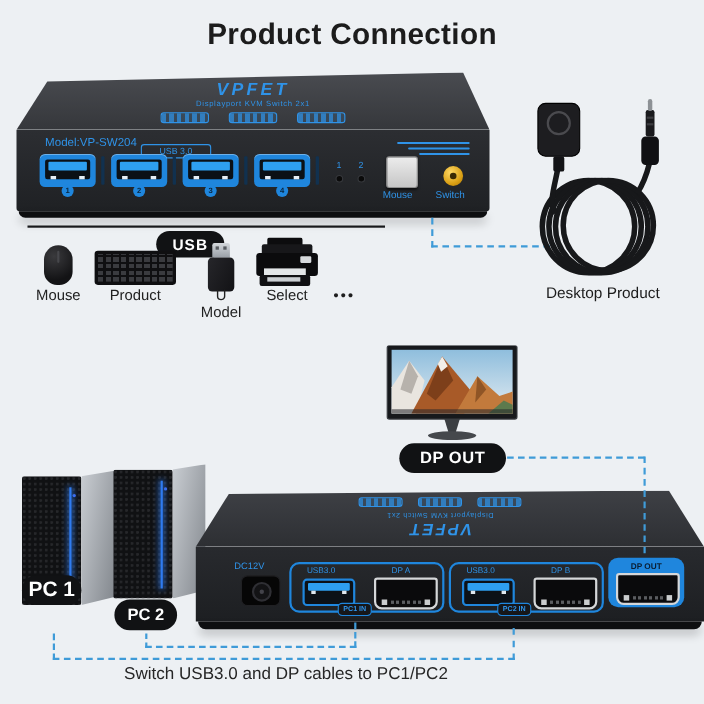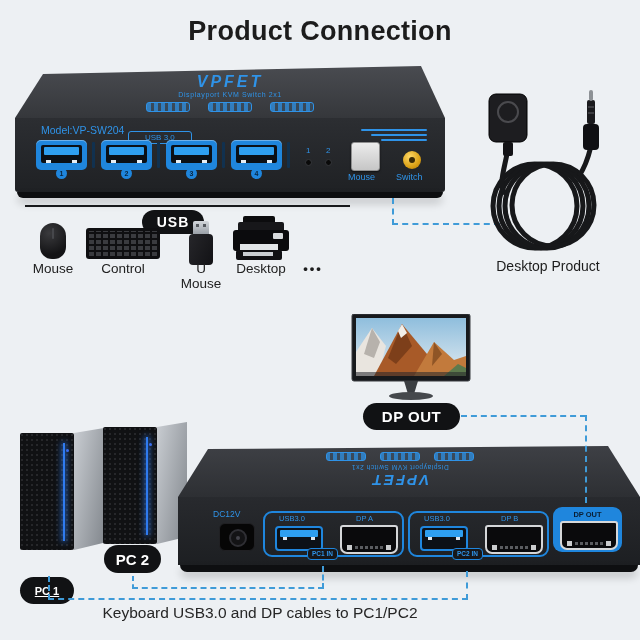--- a/index.html
+++ b/index.html
@@ -65,21 +65,21 @@
   
   #monitor-svg{left:348px;top:314px;}
   #dpout-pill{left:363px;top:403px;width:97px;height:27px;font-size:15px;letter-spacing:.5px;}
 
   
   .tower{position:absolute;width:85px;height:124px;}
   .tw-front{position:absolute;left:0;top:5px;width:54px;height:117px;background-color:#101113;background-image:radial-gradient(circle at 2px 2px,#26272a 1.1px,transparent 1.5px);background-size:5px 5px;border-radius:2px;}
   .tw-strip{position:absolute;left:43px;top:10px;width:2px;height:98px;background:#2f7bf0;box-shadow:0 0 6px 1px rgba(47,123,240,.85);}
   .tw-dot{position:absolute;left:46px;width:3px;height:3px;border-radius:50%;background:#3a6df0;}
   .tw-side{position:absolute;left:54px;top:0;width:30px;height:122px;clip-path:polygon(0 4%,100% 0%,100% 94%,0 100%);background:linear-gradient(100deg,#c9cdd2,#82878d);}
-  #pc1-pill{left:20px;top:577px;width:54px;height:27px;font-size:11px;text-decoration:underline;}
+  #pc1-pill{left:20px;top:523px;width:54px;height:27px;font-size:19px;}
   #pc2-pill{left:104px;top:545px;width:57px;height:28px;font-size:15px;text-align:center;}
 
   
   #dev2{left:178px;top:446px;width:462px;height:130px;}
   .d2-top{left:0;top:0;width:462px;height:51px;clip-path:polygon(30px 3px,430px 0,462px 51px,0 51px);background:linear-gradient(180deg,#3e4045,#2d2f33);}
   .d2-rot{left:122px;top:6px;width:200px;transform:rotate(180deg);}
   .d2-rot .brand{position:static;font-size:15px;letter-spacing:2px;}
   .d2-rot .subtitle{position:static;font-size:6.5px;margin-top:1px;}
   .d2-rot .badges{position:static;margin-top:3px;gap:14px;}
   .d2-rot .badge{width:38px;height:7px;}
@@ -206,23 +206,23 @@
   <rect x="7" y="6" width="46" height="10" rx="2" fill="#17171a"></rect>
   <rect x="2" y="14" width="56" height="21" rx="3" fill="#0b0b0d"></rect>
   <rect x="42" y="17" width="10" height="6" rx="1" fill="#d7dadd"></rect>
   <rect x="9" y="28" width="38" height="8" fill="#e3e6e8"></rect>
   <rect x="5" y="34" width="46" height="10" rx="2" fill="#101013"></rect>
   <rect x="12" y="36" width="30" height="4" fill="#caced2"></rect>
 </svg>
 <div class="abs" id="dots">•••</div>
 
 <div class="devlabel" style="left:28px;width:50px;">Mouse</div>
-<div class="devlabel" style="left:84px;width:78px;">Control</div>
-<div class="devlabel" style="left:176px;width:50px;">U Mouse</div>
-<div class="devlabel" style="left:234px;width:54px;">Desktop</div>
+<div class="devlabel" style="left:84px;width:78px;">Product</div>
+<div class="devlabel" style="left:176px;width:50px;">U Model</div>
+<div class="devlabel" style="left:234px;width:54px;">Select</div>
 
 <svg class="abs" id="dc-svg" width="130" height="172" viewBox="0 0 130 172">
   <g fill="none" stroke="#17181a">
     <circle cx="60" cy="118" r="42" stroke-width="5"></circle>
     <circle cx="66" cy="118" r="42" stroke-width="5"></circle>
     <circle cx="72" cy="118" r="42" stroke-width="5"></circle>
     <circle cx="78" cy="117" r="41" stroke-width="5"></circle>
     <path d="M32,66 C28,86 24,96 30,106" stroke-width="5"></path>
     <path d="M104,88 C112,76 114,66 116,58" stroke-width="5"></path>
   </g>
@@ -344,13 +344,13 @@
   <div class="abs d2-base"></div>
 </div>
 
 <div class="dv" style="left:48px;top:576px;height:24px;"></div>
 <div class="dh" style="left:48px;top:598px;width:420px;"></div>
 <div class="dv" style="left:466px;top:571px;height:29px;"></div>
 <div class="dv" style="left:132px;top:576px;height:13px;"></div>
 <div class="dh" style="left:132px;top:587px;width:192px;"></div>
 <div class="dv" style="left:322px;top:566px;height:23px;"></div>
 
-<div class="abs" id="caption">Keyboard USB3.0 and DP cables to PC1/PC2</div>
+<div class="abs" id="caption">Switch USB3.0 and DP cables to PC1/PC2</div>
 
 </body></html>

